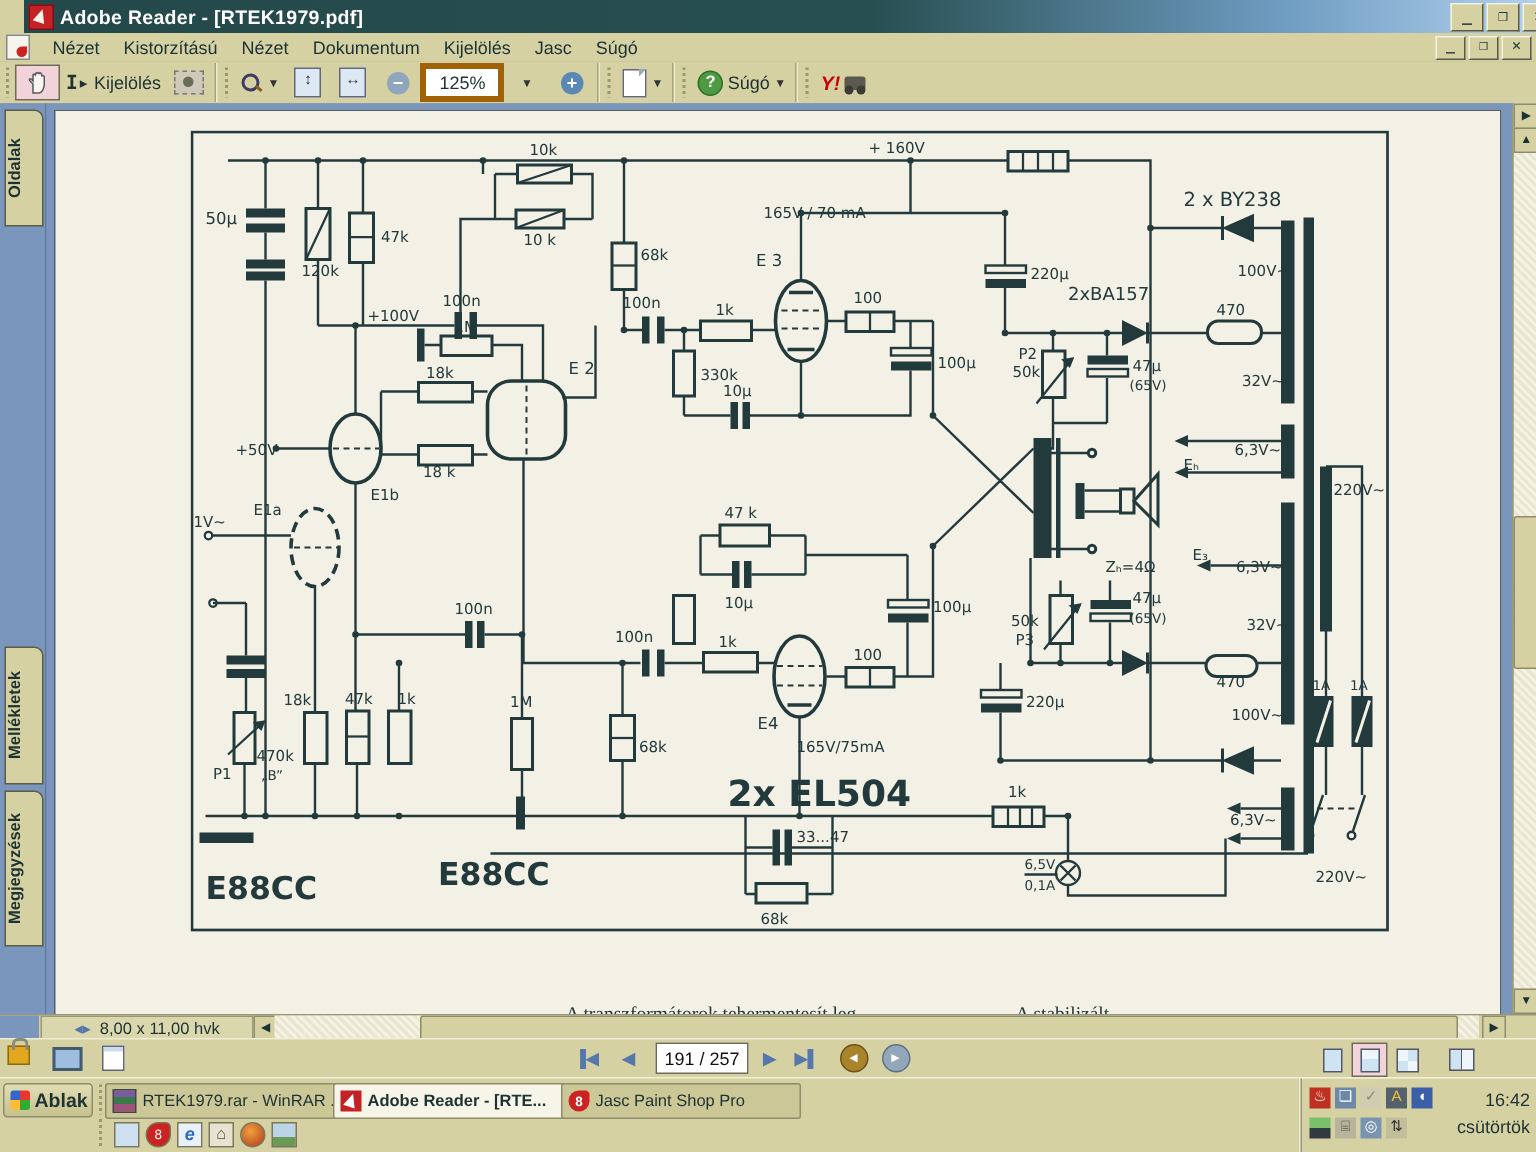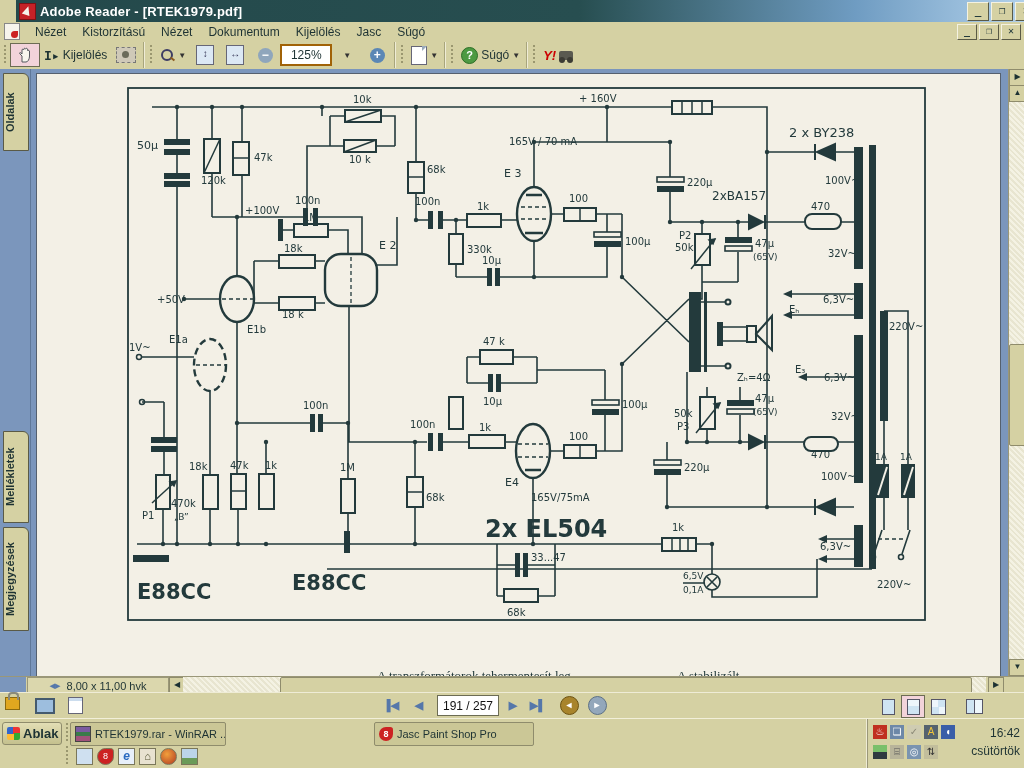--- a/index.html
+++ b/index.html
@@ -29,21 +29,21 @@
   .winbtn.small{width:18px;height:14px;line-height:12px;font-size:10px;}
   
   #toolbar{left:0;top:41px;width:1024px;height:28px;background:#d5d1a3;border-bottom:1px solid #8f8c6c;
     display:flex;align-items:center;font-size:12px;color:#1d3233;}
   .grip{width:4px;height:20px;margin:0 3px;background-image:repeating-linear-gradient(#9a976f 0 2px,transparent 2px 4px);background-size:2px 100%;background-repeat:no-repeat;background-position:1px 0;}
   .tsep{width:1px;height:26px;background:#a8a57c;margin:0 2px;box-shadow:1px 0 0 #efecd6;}
   .tbtn{height:22px;min-width:22px;display:flex;align-items:center;justify-content:center;gap:3px;
     border:1px solid transparent;padding:0 3px;position:relative;}
   .tbtn.pressed{background:#f2d3da;border:1px solid #6c6c54;}
   .caret{font-size:8px;color:#333;}
-  .zoombox{width:48px;height:18px;background:#fff;border:2px solid #a16207;font-size:12px;
+  .zoombox{width:48px;height:18px;background:#fff;border:4px solid #a16207;font-size:12px;
     display:flex;align-items:center;justify-content:center;}
   .circlebtn{width:15px;height:15px;border-radius:50%;background:#8fa6bc;color:#fff;font-weight:bold;
     font-size:12px;line-height:14px;text-align:center;}
   .qball{width:15px;height:15px;border-radius:50%;background:#4d9a42;color:#fff;font-weight:bold;font-size:11px;
     line-height:15px;text-align:center;border:1px solid #2c6e26;}
   .yglyph{color:#c00;font-weight:bold;font-size:13px;font-style:italic;}
   .binoc{width:14px;height:9px;position:relative;background:#5a5a50;border-radius:2px;}
   .binoc:before,.binoc:after{content:"";position:absolute;bottom:-3px;width:6px;height:6px;border-radius:50%;background:#3c3c34;}
   .binoc:before{left:0;} .binoc:after{right:0;}
   
@@ -614,20 +614,24 @@
   <div class="abs" id="taskbar">
     <div id="startbtn">
       <div class="flag"></div>
       <span>Ablak</span>
     </div>
     <div class="grip" style="position:absolute;left:62px;top:4px;"></div>
     <div class="task" style="left:70px;">
       <div class="tico ico-winrar"></div>
       <span>RTEK1979.rar - WinRAR ...</span>
     </div>
+    <div class="task active" style="left:222px;">
+      <div class="tico ico-adobe"></div>
+      <span>Adobe Reader - [RTE...</span>
+    </div>
     <div class="task" style="left:374px;width:150px;">
       <div class="tico ico-psp">8</div>
       <span>Jasc Paint Shop Pro</span>
     </div>
     <div class="qlrow">
       <div class="grip"></div>
       <div class="qlicon" style="background:#cfe0f0;"></div>
       <div class="qlicon" style="background:#cc2222;border-radius:50% 20% 50% 50%;color:#fff;font-size:9px;text-align:center;line-height:15px;">8</div>
       <div class="qlicon" style="background:#e8f0fa;color:#2a6ac0;font-weight:bold;font-style:italic;text-align:center;font-size:12px;line-height:14px;">e</div>
       <div class="qlicon" style="background:#e8e2d0;text-align:center;font-size:11px;line-height:14px;color:#553;">⌂</div>

